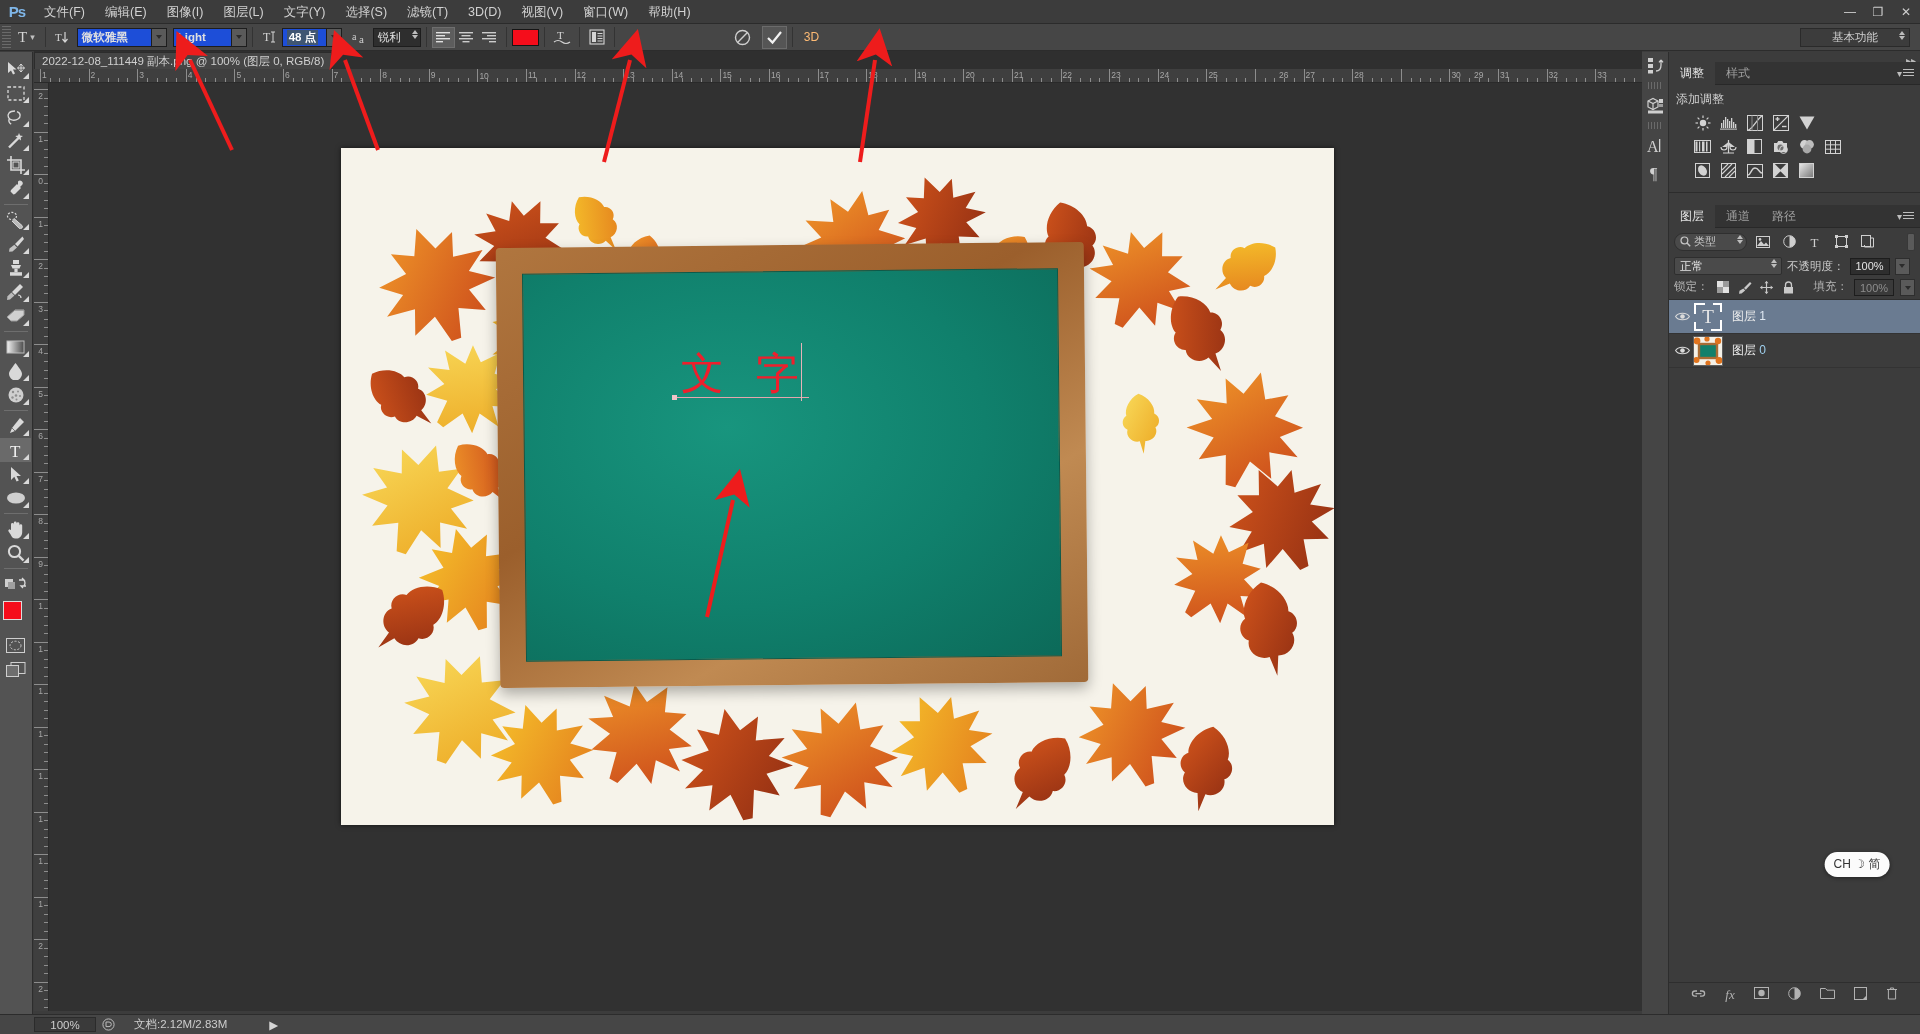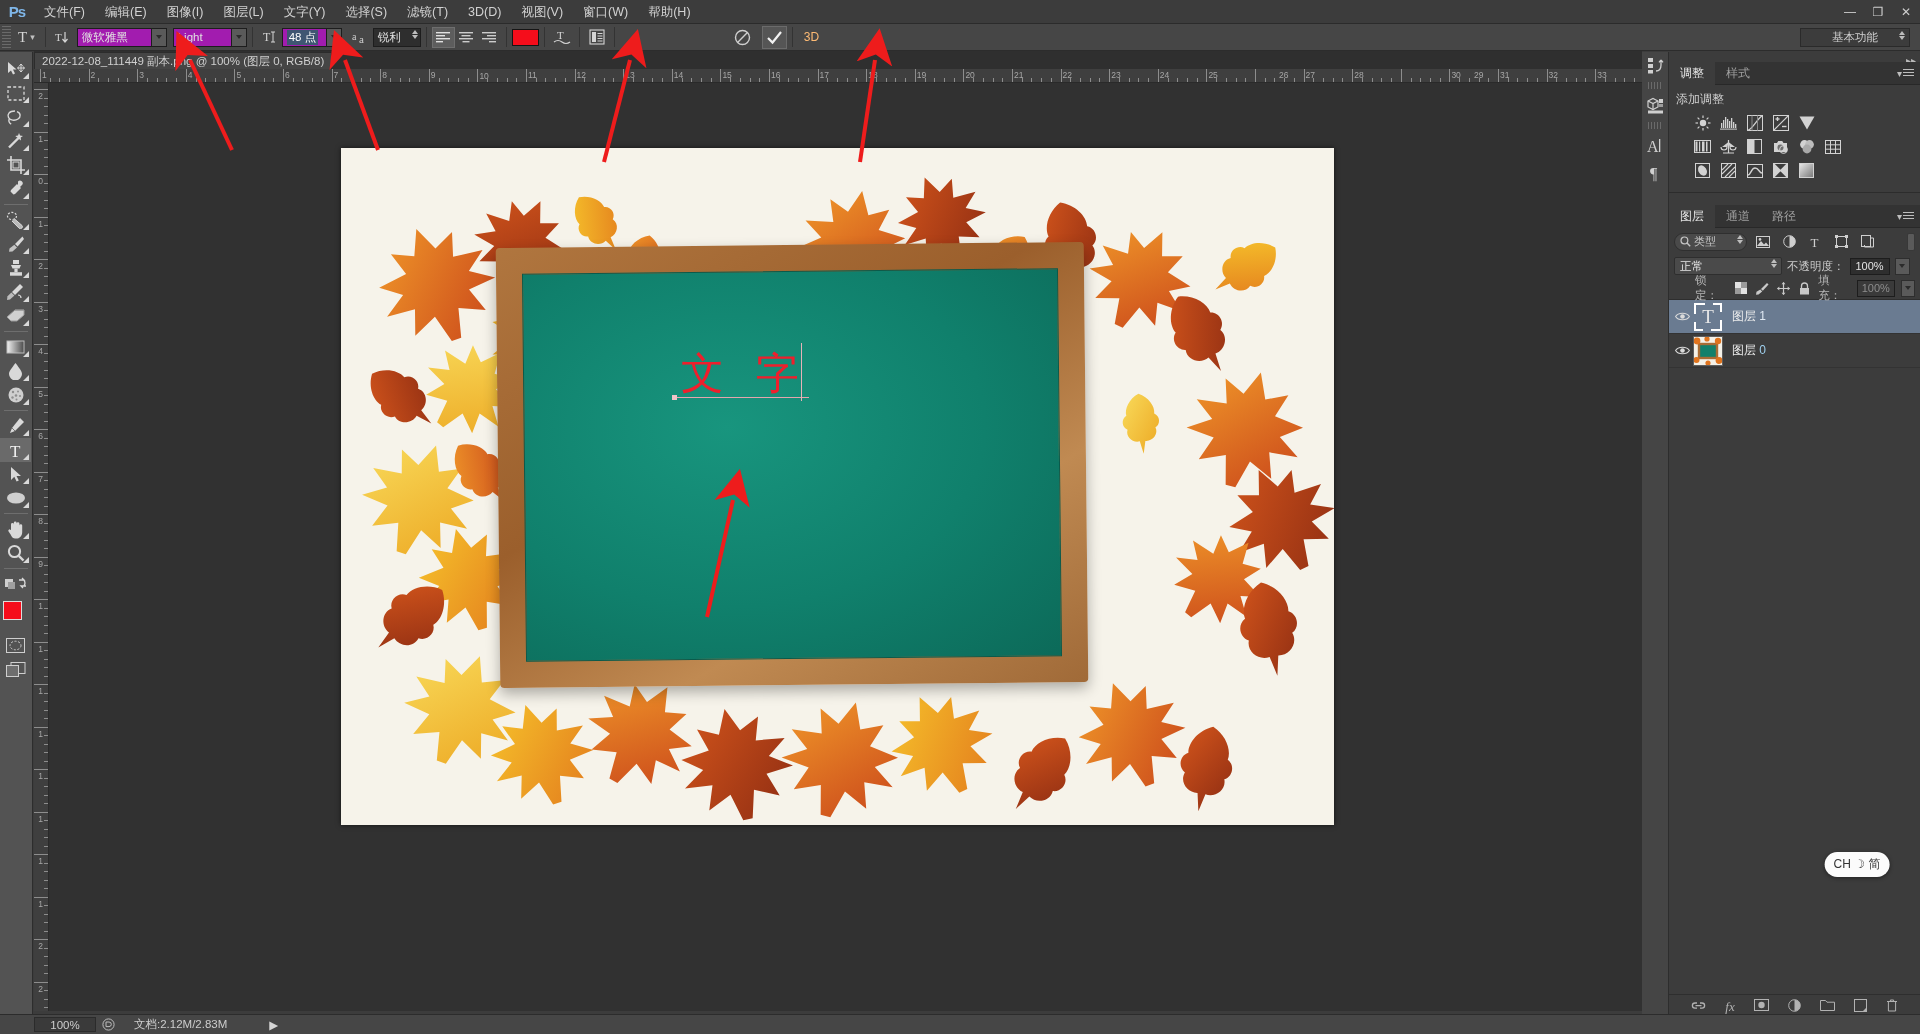--- a/index.html
+++ b/index.html
@@ -38,22 +38,22 @@
   }
   .opt-grip { width:9px; height:23px; margin-left:2px;
     background:repeating-linear-gradient(to bottom,#6a6a6a 0 1px,transparent 1px 3px);
   }
   .tool-badge { display:flex; align-items:center; gap:3px; padding:0 5px 0 7px; }
   .tool-badge .ticon { font-size:15px; color:#d5d5d5; font-family:"Liberation Serif",serif;}
   .sep { width:1px; height:20px; background:#333; margin:0 5px; }
   .o-icon { width:24px; height:22px; display:flex; align-items:center; justify-content:center; color:#cfcfcf; }
   .o-icon svg { display:block; }
   .combo {
-    height:19px; background:#a21caf; border:1px solid #1d1d1d; display:flex;
-    align-items:center; color:#e0e0e0; font-size:11.5px; padding-left:4px; position:relative;
+    height:19px; background:#1d4ed8; border:1px solid #1d1d1d; display:flex;
+    align-items:center; color:#e0e0e0; font-size:11.5px; padding-left:4px; position:relative;font-weight:bold;
   }
   .combo .arrowbox {
     position:absolute; right:0; top:0; width:15px; height:17px;
     background:#5a5a5a; border-left:1px solid #1d1d1d;
     display:flex; align-items:center; justify-content:center;
   }
   .combo .arrowbox:after{content:"";border-left:3.5px solid transparent;border-right:3.5px solid transparent;border-top:4px solid #2b2b2b;}
   .font-combo { width:90px; margin-left:2px;}
   .style-combo { width:74px; }
   .size-combo { width:60px; }
@@ -188,41 +188,41 @@
   .blend-row { display:flex; align-items:center; padding:2px 5px 2px 5px; gap:5px; height:22px;}
   .blend-combo { width:108px; height:18px; background:#4a4a4a; border:1px solid #2e2e2e; border-radius:2px;
     color:#e4e4e4; font-size:11.5px; display:flex; align-items:center; padding-left:5px; position:relative;}
   .blend-combo .spin{right:4px;top:1px;}
   .opa-label { font-size:11.5px; color:#cacaca; }
   .num-field { width:40px;height:17px;background:#2e2e2e;border:1px solid #1d1d1d;color:#e4e4e4;
     font-size:11px; display:flex;align-items:center;justify-content:center;}
   .num-field.dim { color:#8d8d8d; background:#3a3a3a;}
   .tiny-arrow { width:15px;height:17px;background:#5a5a5a;border:1px solid #2e2e2e;display:flex;align-items:center;justify-content:center;}
   .tiny-arrow:after{content:"";border-left:3.5px solid transparent;border-right:3.5px solid transparent;border-top:4px solid #2b2b2b;}
-  .lock-row { display:flex; align-items:center; gap:6px; padding:2px 5px; height:22px; font-size:11.5px; color:#b6b6b6;margin-left:21px;}
+  .lock-row { display:flex; align-items:flex-start; gap:6px; padding:2px 5px; height:22px; font-size:11.5px; color:#b6b6b6;}
   .lock-ico { width:16px;height:16px;display:flex;align-items:center;justify-content:center;color:#c9c9c9;}
 
   .layer-list { border-top:1px solid #2e2e2e; }
   .layer-row { display:flex; align-items:center; height:34px; border-bottom:1px solid #333; padding-left:2px;}
   .layer-row.sel { background:#6a7b91; }
   .eye { width:22px; height:34px; display:flex; align-items:center; justify-content:center; color:#d8d8d8;}
   .lthumb { width:30px; height:30px; background:#2c2c2c; border:1px solid #5e5e5e; position:relative; overflow:hidden;
     display:flex;align-items:center;justify-content:center;}
   .lthumb.txt { background:transparent; border:none; color:#e8e8e8; font-family:"Liberation Serif",serif; font-size:19px;}
   .lthumb.txt:before, .lthumb.txt:after { content:""; position:absolute; width:9px;height:9px;}
   .lthumb.txt:before { left:1px; top:1px; border-left:2px solid #fff; border-top:2px solid #fff;}
   .lthumb.txt:after { right:1px; bottom:1px; border-right:2px solid #fff; border-bottom:2px solid #fff;}
   .lthumb .c2 { position:absolute; left:1px; bottom:1px; width:9px;height:9px; border-left:2px solid #fff;border-bottom:2px solid #fff;}
   .lthumb .c3 { position:absolute; right:1px; top:1px; width:9px;height:9px; border-right:2px solid #fff;border-top:2px solid #fff;}
   .lname { margin-left:9px; font-size:12px; color:#ececec; }
   .lname .n { color:#9fd0ee; }
   .layer-row.sel .lname .n { color:#dfe9f3; }
 
   .lpanel-bottom {
-    position:absolute; left:0; bottom:2px; width:251px; height:24px;
+    position:absolute; left:0; bottom:14px; width:251px; height:24px;
     display:flex; align-items:center; justify-content:center; gap:19px;
     background:#3c3c3c; border-top:1px solid #2e2e2e; color:#b2b2b2;
   }
 
   
   .statusbar {
     position:absolute; left:0; bottom:0; width:1920px; height:20px;
     background:#464646; border-top:1px solid #2c2c2c;
     display:flex; align-items:center; font-size:11.5px; color:#cdcdcd;
   }

